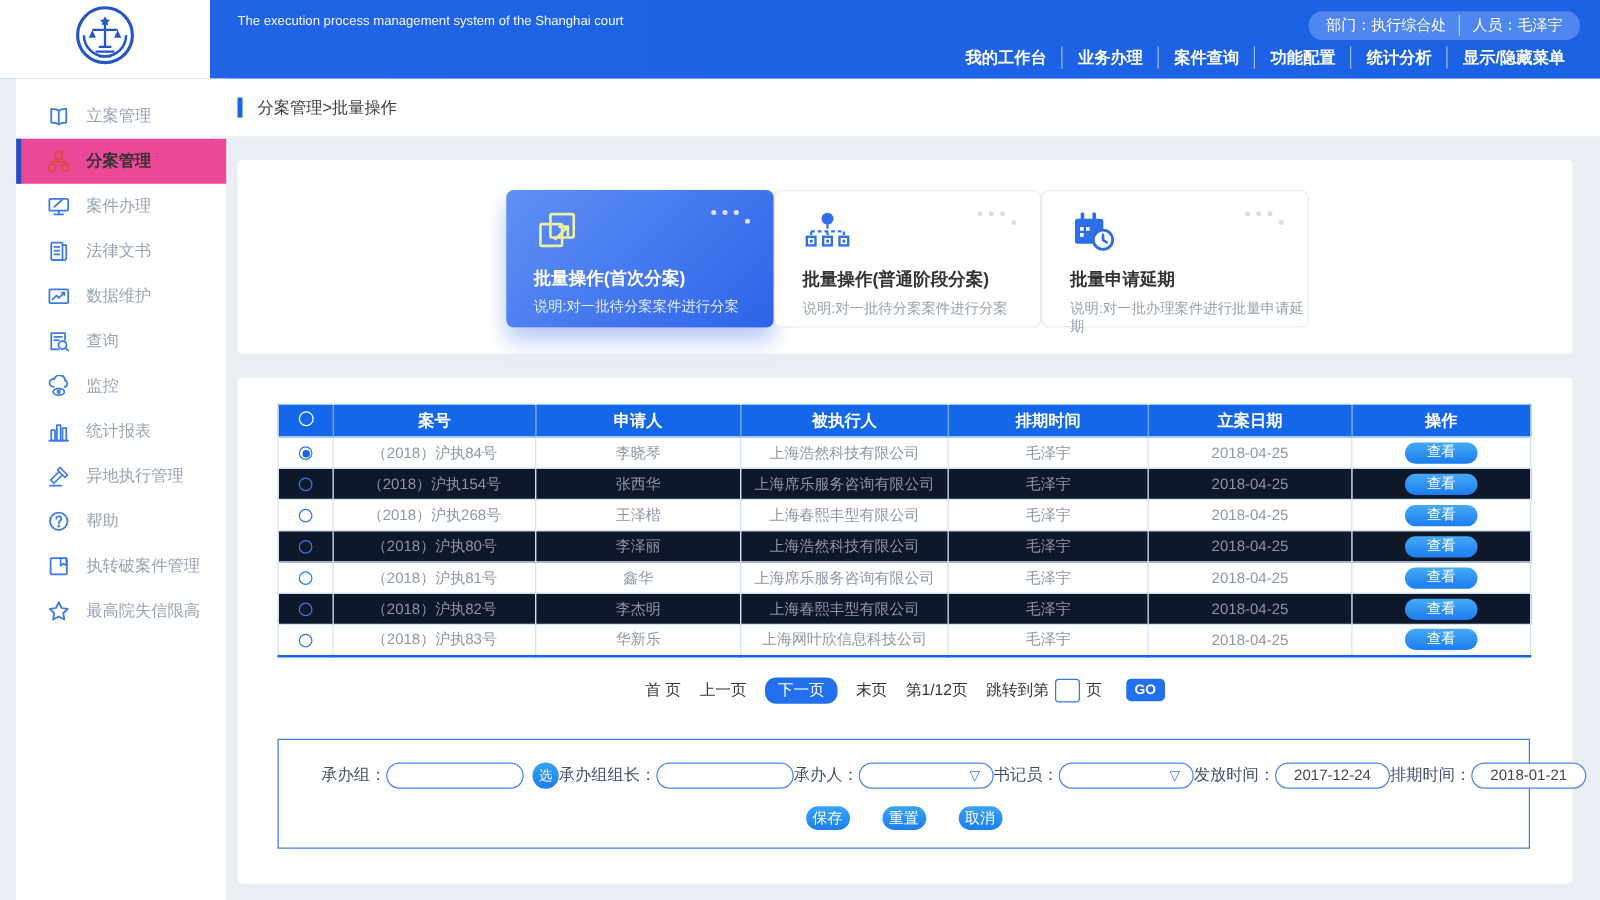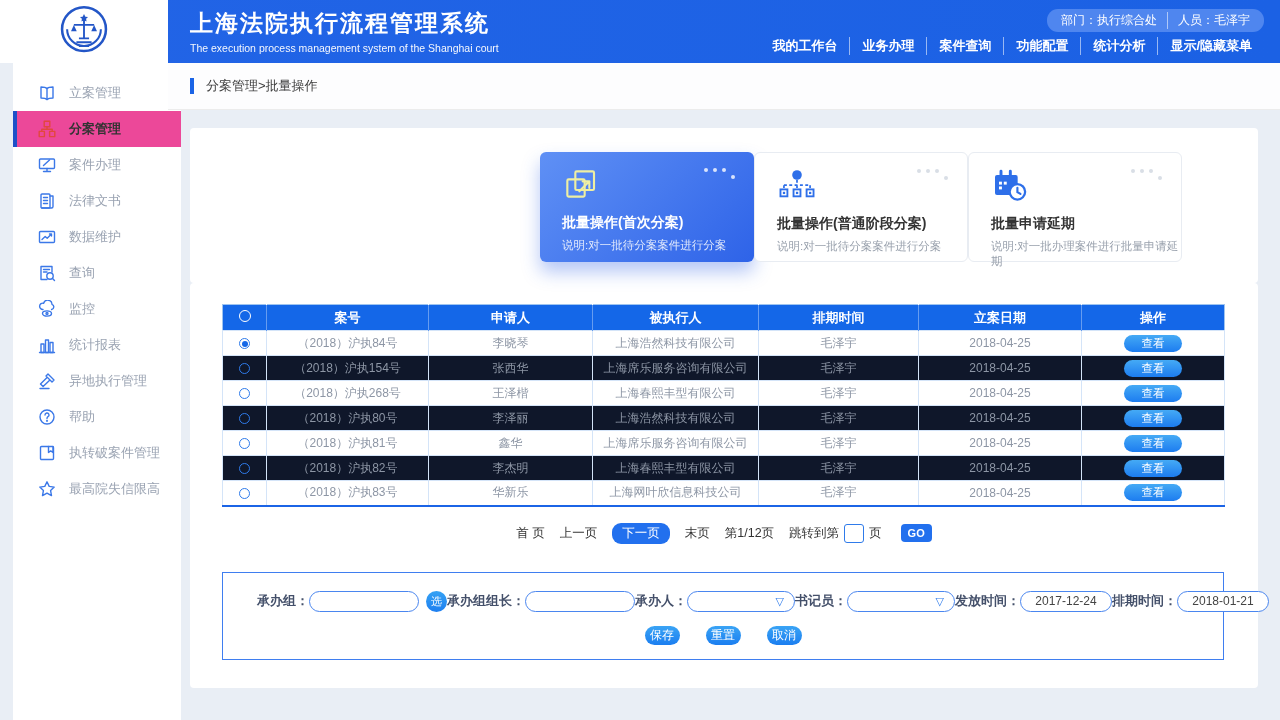--- a/index.html
+++ b/index.html
@@ -34,21 +34,21 @@
 
   
   .crumb-bar { position:absolute; left:168px; top:63px; right:0; height:47px; background:#fdfdfe;
                border-bottom:1px solid #ececec; display:flex; align-items:center; padding-left:22px; }
   .crumb-marker { width:4px; height:16px; background:#1b64e6; margin-right:12px; }
   .crumb-text { font-size:13px; color:#3c3c3c; }
 
   
   .content { position:absolute; left:168px; top:110px; right:0; bottom:0; padding:18px 22px 20px 22px; }
   .panel { background:#fff; border-radius:4px; }
-  .panel-cards { height:155px; display:flex; justify-content:flex-end; padding:24px 76px 0 80px; margin-bottom:0; }
+  .panel-cards { height:155px; display:flex; justify-content:center; padding:24px 76px 0 80px; margin-bottom:19px; }
 
   .card { width:214px; height:110px; border-radius:6px; position:relative; padding:14px 0 0 22px; cursor:pointer; }
   .card.plain { background:#fff; border:1px solid #e8ecf2; }
   .card.active { background:linear-gradient(135deg,#5f90f5 0%,#2e63e8 100%);
                  box-shadow:0 10px 18px rgba(43,94,229,.35); border:none; }
   .card-icon { height:46px; display:flex; align-items:flex-start; }
   .card-title { font-size:14px; font-weight:bold; color:#333; margin-top:2px; }
   .card-desc { font-size:11.5px; color:#98a0ac; margin-top:6px; }
   .card.active .card-title { color:#fff; }
   .card.active .card-desc { color:rgba(255,255,255,.85); }
@@ -84,21 +84,21 @@
   .jump-wrap { display:flex; align-items:center; gap:5px; }
   .jump-input { width:20px; height:19px; border:1px solid #2f7bea; border-radius:3px; outline:none;
                 font-size:12px; text-align:center; }
   .go-btn { background:#2270ee; color:#fff; font-size:11px; font-weight:bold; border:none;
             border-radius:4px; padding:3px 7px; cursor:pointer; margin-left:4px; }
 
   
   .assign-form { width:1002px; margin-top:28px; border:1px solid #3f7ef0; height:88px; padding:18px 34px 0 34px; }
   .form-row { display:flex; align-items:center; justify-content:space-between; }
   .f-group { display:flex; align-items:center; }
-  .f-label { font-size:13px; color:#44506a; white-space:nowrap;font-weight:bold; }
+  .f-label { font-size:13px; color:#44506a; white-space:nowrap; }
   .pill-input { width:110px; height:21px; border:1px solid #4a86ef; border-radius:11px; outline:none;
                 font-size:12px; padding:0 10px; color:#444; background:#fff; }
   .pill-select { width:108px; height:21px; border:1px solid #4a86ef; border-radius:11px;
                  display:flex; align-items:center; justify-content:flex-end; padding-right:10px;
                  color:#2f7bea; font-size:11px; cursor:pointer; background:#fff; }
   .pill-value { min-width:92px; height:21px; border:1px solid #4a86ef; border-radius:11px;
                 display:flex; align-items:center; justify-content:center; font-size:12px; color:#444;
                 padding:0 8px; cursor:pointer; background:#fff; }
   .sel-btn { width:21px; height:21px; border-radius:50%; border:none; margin-left:7px;
              background:linear-gradient(180deg,#35a2f4,#1e7ff0); color:#fff; font-size:11px; cursor:pointer; }
@@ -120,21 +120,20 @@
           <circle cx="32" cy="31" r="26" fill="#fff" stroke="#2356c7" stroke-width="3"></circle>
           <path d="M12 31a20 20 0 0 0 40 0" fill="none" stroke="#2356c7" stroke-width="2.4"></path>
           <path d="M32 13l1.6 3.2 3.2.4-2.3 2.2.5 3.1-3-1.6-3 1.6.5-3.1-2.3-2.2 3.2-.4z" fill="#2356c7"></path>
           <path d="M32 20v22M20 26h24" stroke="#2356c7" stroke-width="2.2" fill="none"></path>
           <path d="M20 26l-3.4 7.5h6.8zM44 26l-3.4 7.5h6.8z" fill="#2356c7"></path>
           <path d="M26 42h12M23 46.5h18M26 51h12" stroke="#2356c7" stroke-width="2.2" fill="none"></path>
         </svg>
       </span>
     </div>
     <div class="title-block">
-      <div class="title">上海法院执行流程管理系统</div>
       <div class="subtitle">The execution process management system of the Shanghai court</div>
     </div>
     <div class="user-pill">
       <span>部门：执行综合处</span>
       <span class="sep"></span>
       <span>人员：毛泽宇</span>
     </div>
     <div class="top-nav">
       <span class="nav-item">我的工作台</span>
       <span class="nav-item">业务办理</span>

